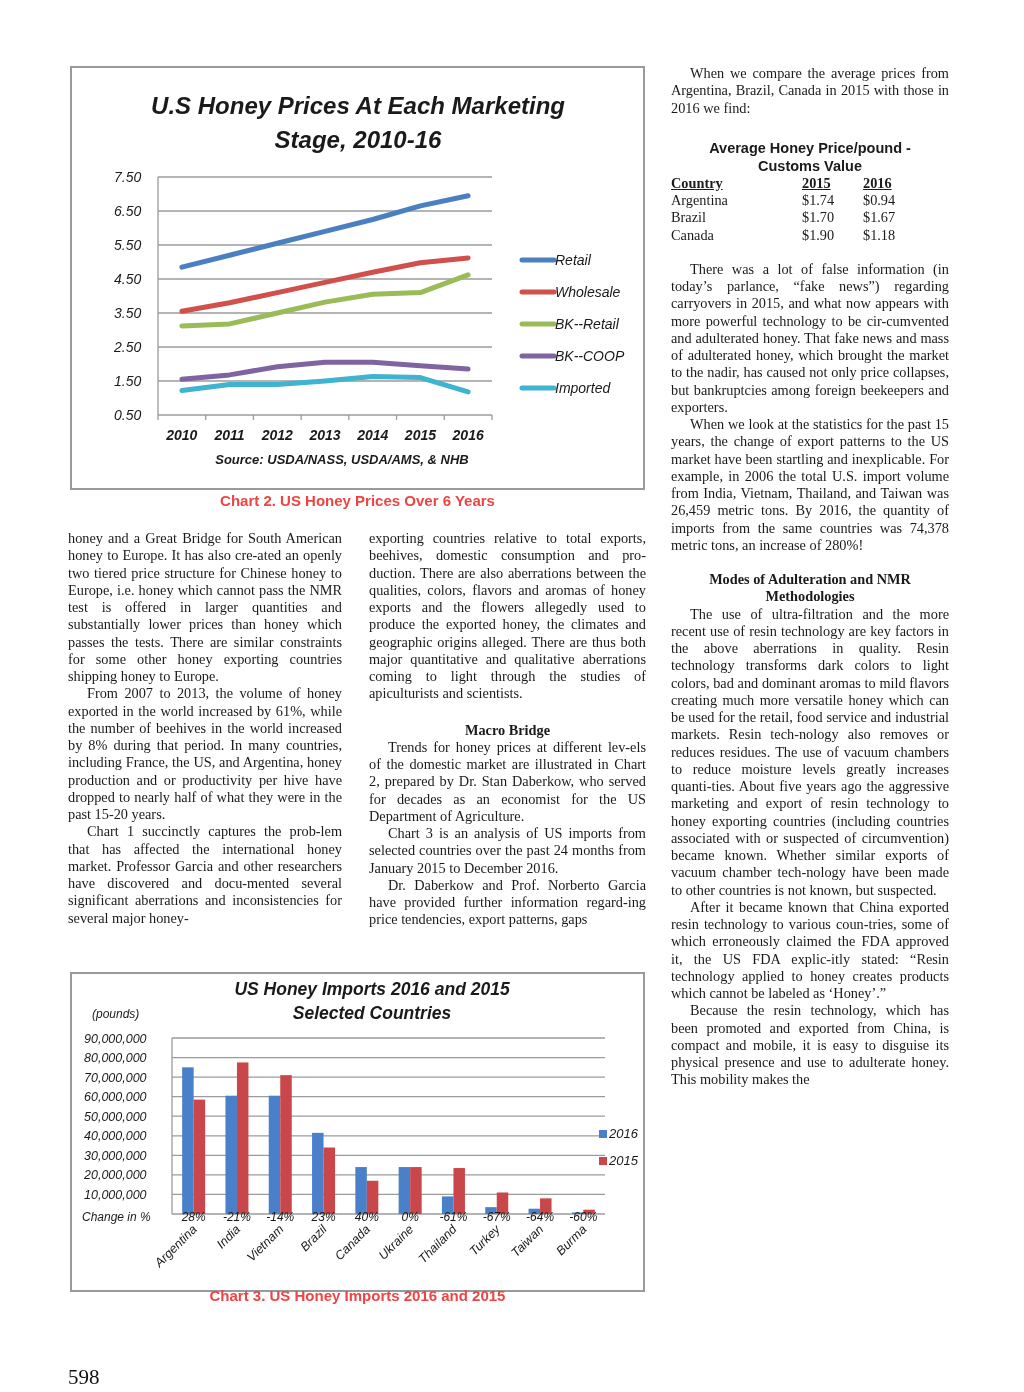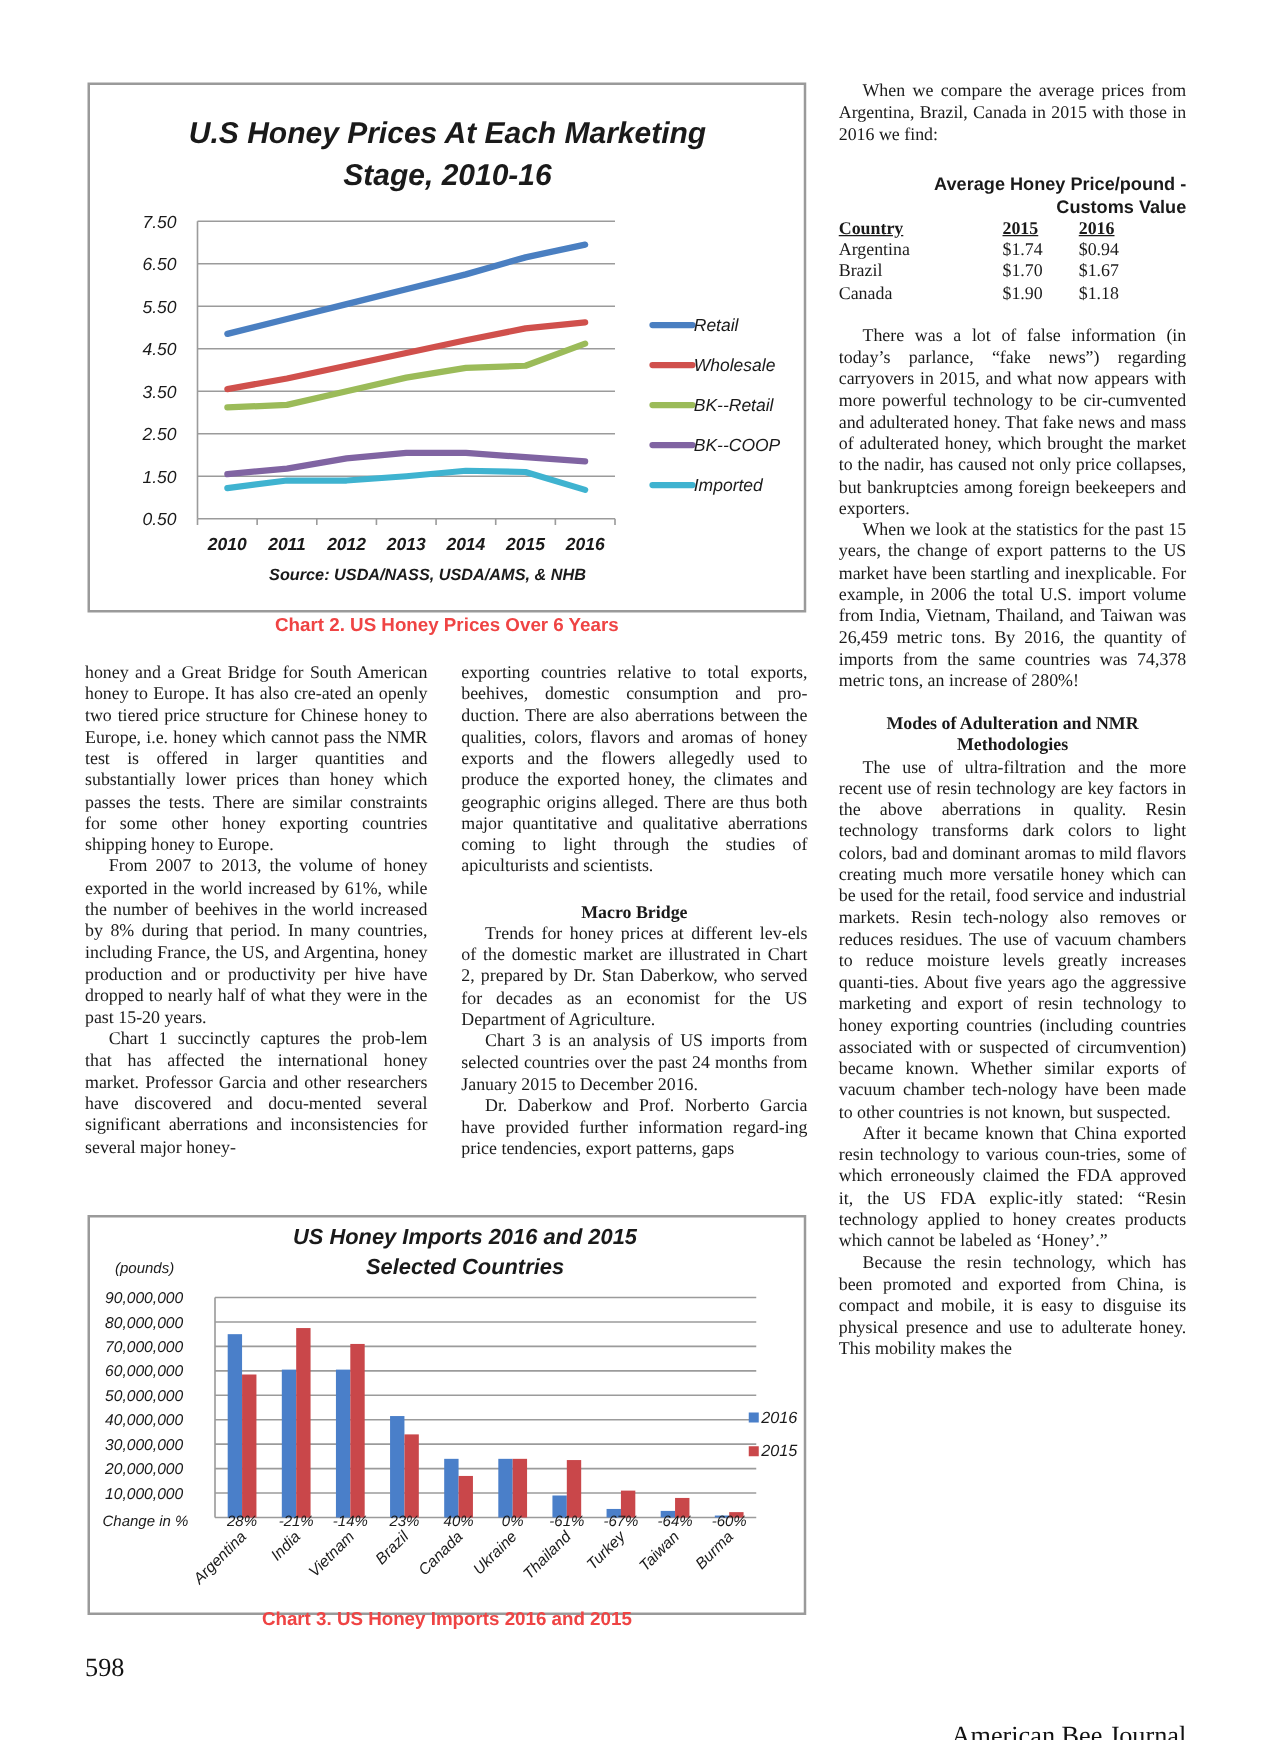--- a/index.html
+++ b/index.html
@@ -4,25 +4,25 @@
 <style>
   html, body { margin:0; padding:0; background:#ffffff; }
   body { width:1024px; height:1392px; position:relative; overflow:hidden; font-family:"Liberation Serif", serif; color:#1a1a1a; }
   .abs { position:absolute; }
   .serif { font-family:"Liberation Serif", serif; font-size:14.3px; line-height:17.25px; text-align:justify; }
   .serif p { margin:0; text-indent:19px; }
   .serif p.noindent { text-indent:0; }
   .chart-frame { border:2px solid #9a9a9a; background:#fff; box-sizing:border-box;font-style:italic; }
   .caption { font-family:"Liberation Sans", sans-serif; font-weight:bold; font-size:15px; text-align:center; color:#ef4444; }
   .heading { font-weight:bold; text-align:center; font-size:14.3px; line-height:17.25px; text-indent:0 !important; }
-  .footer { font-family:"Liberation Serif", serif; font-size:21px; color:#111; }
+  .footer { font-family:"Liberation Serif", serif; font-size:21px; color:#111;margin-top:43px; }
   table.prices { border-collapse:collapse; font-family:"Liberation Serif", serif; font-size:14.3px; line-height:17.25px; }
   table.prices th { text-align:left; font-weight:bold; text-decoration:underline; padding:0; }
   table.prices td { padding:0; }
-  .tbl-title { font-family:"Liberation Sans", sans-serif; font-weight:bold; font-size:14.5px; line-height:18px; text-align:right; }
+  .tbl-title { font-family:"Liberation Sans", sans-serif; font-weight:bold; font-size:14.5px; line-height:18px; text-align:center; }
   svg text { font-family:"Liberation Sans", sans-serif; }
 </style>
 </head>
 <body>
 
 <div class="abs chart-frame" style="left:70px; top:66px; width:575px; height:424px;">
   <svg id="line-chart" width="571" height="420" viewBox="0 0 571 420" xmlns="http://www.w3.org/2000/svg">
     <text x="286" y="46" text-anchor="middle" font-size="24" font-weight="bold" fill="#1a1a1a">U.S Honey Prices At Each Marketing</text>
     <text x="286" y="80" text-anchor="middle" font-size="24" font-weight="bold" fill="#1a1a1a">Stage, 2010-16</text>
     <g id="lc-grid">

